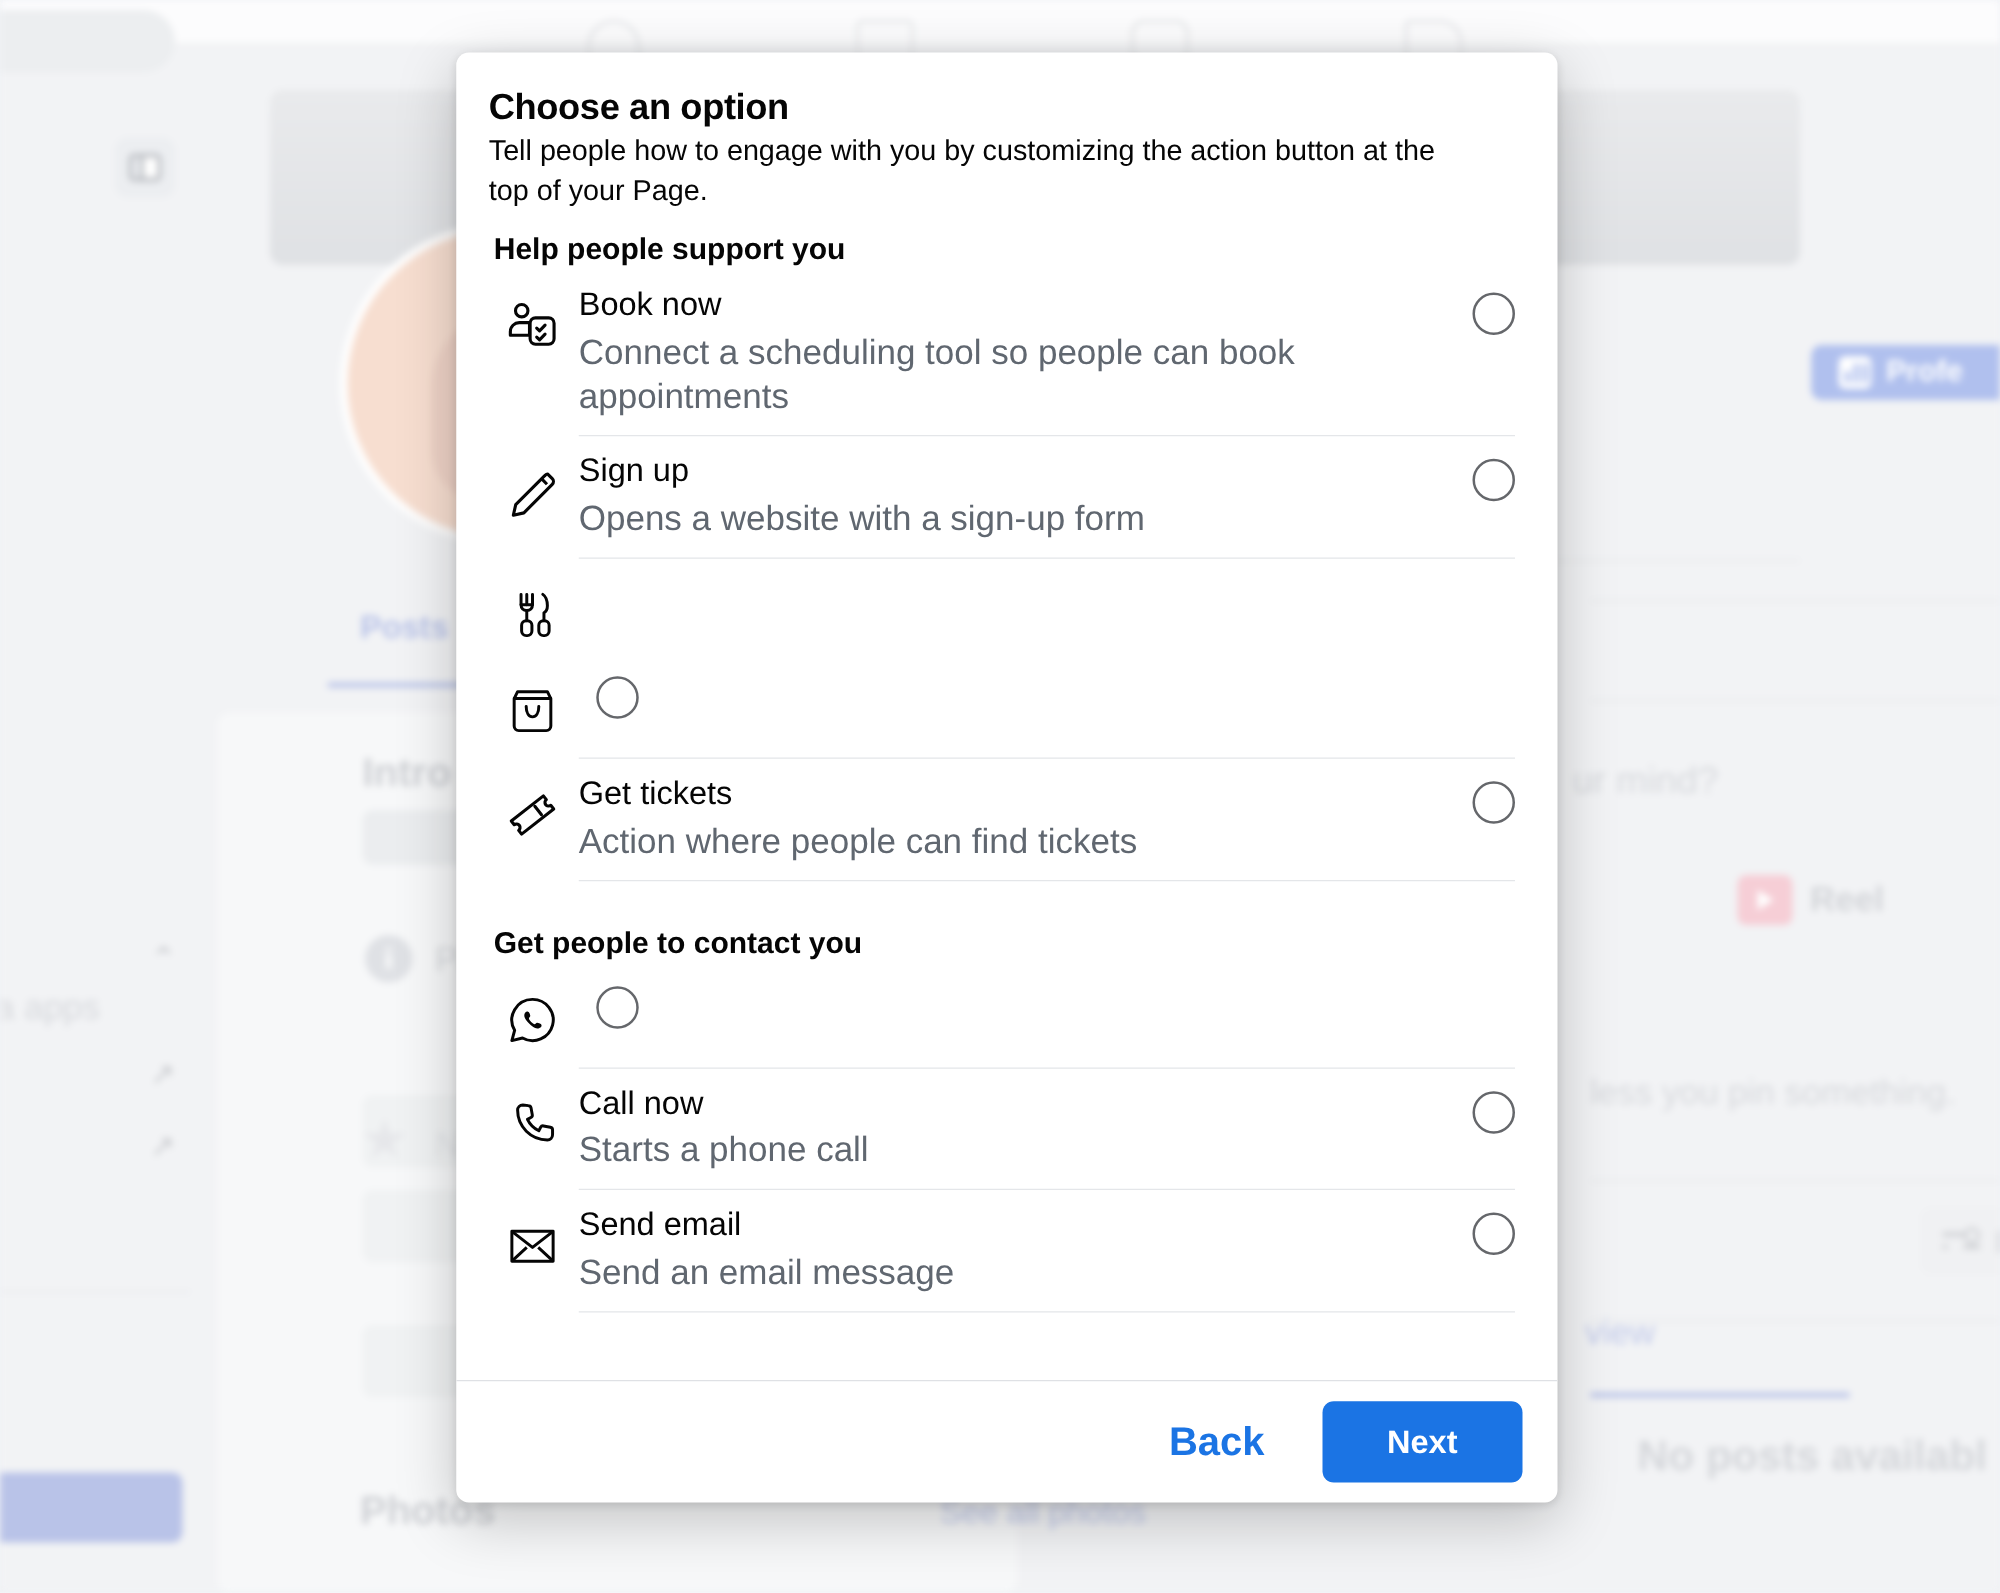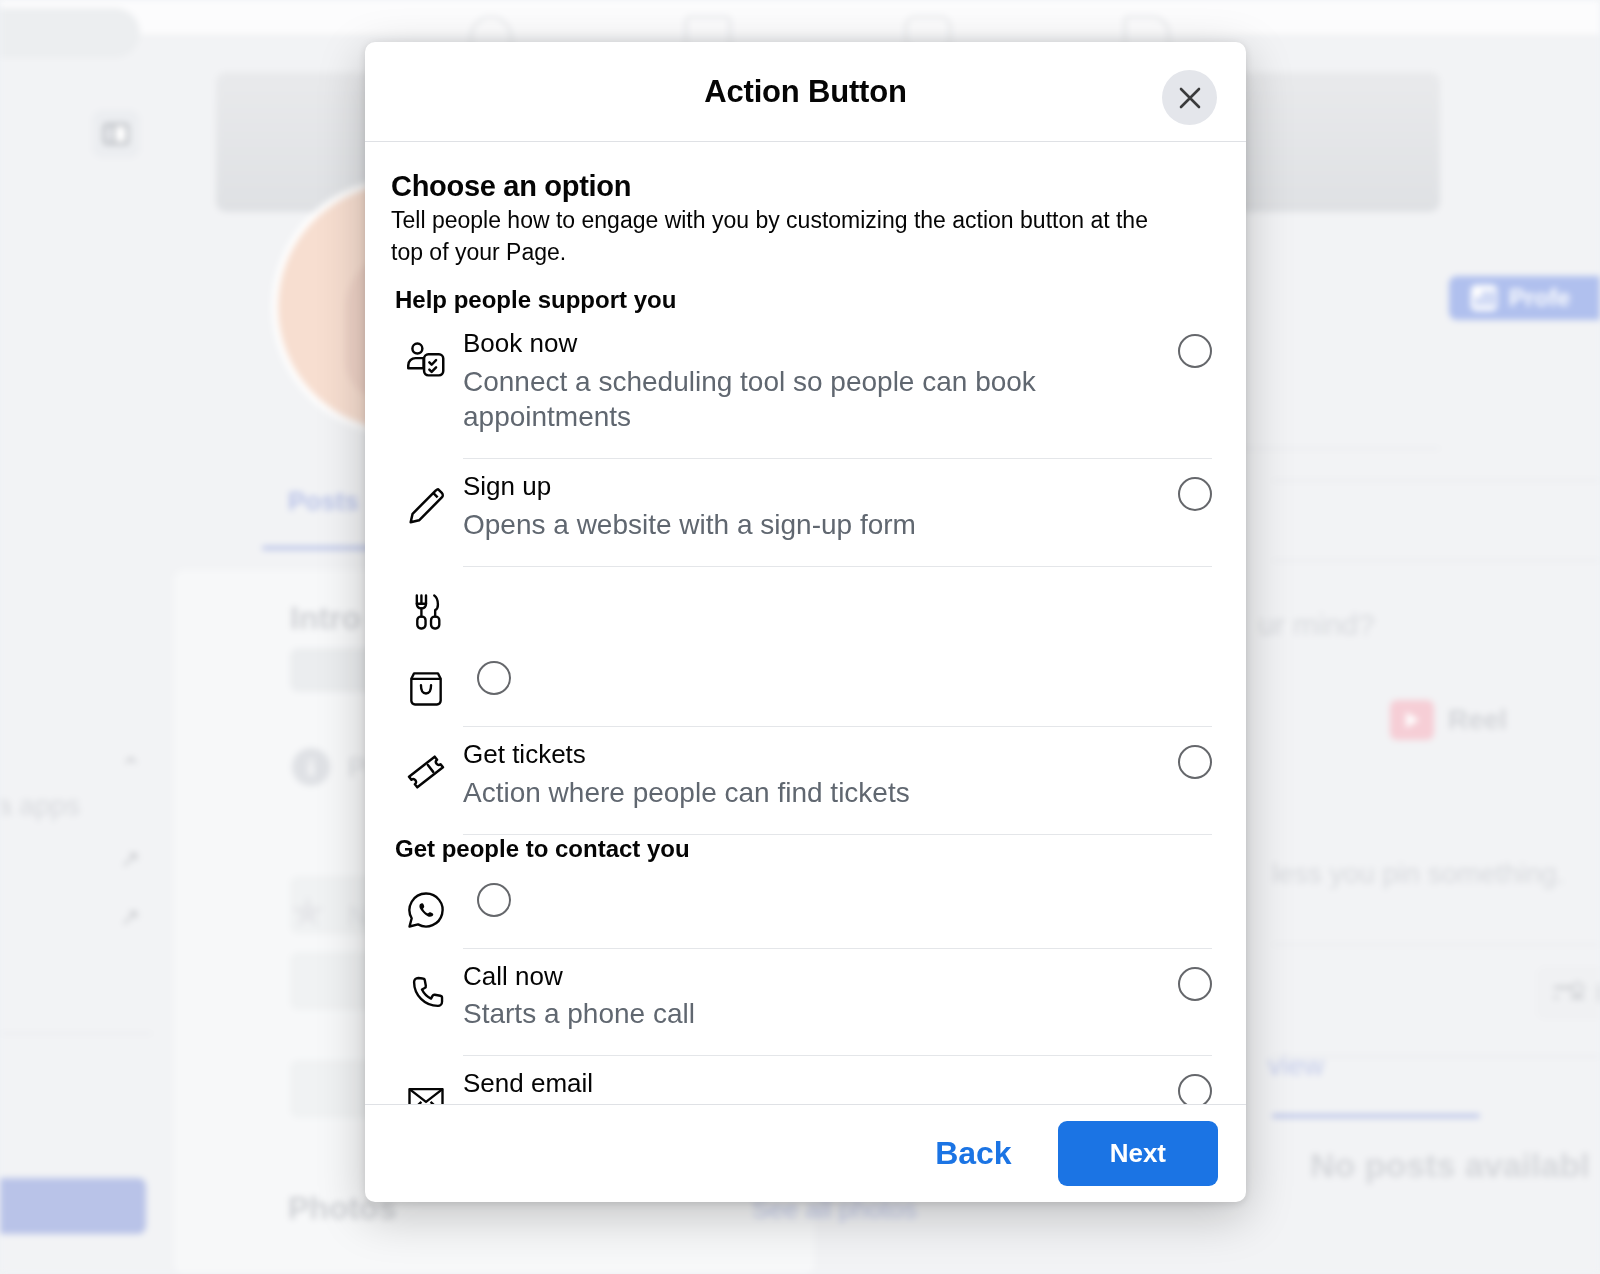--- a/index.html
+++ b/index.html
@@ -136,35 +136,35 @@
     margin: 0 0 2px 0; letter-spacing:-.3px;
   }
   .section-desc {
     font-size: 23px; color:#050505; line-height: 1.38;
     max-width: 790px; margin-bottom: 18px;
   }
   .group-title {
     font-size: 24px; font-weight: 700; color:#050505;
     margin: 0 0 2px 4px;
   }
-  .group + .group { }
+  .group + .group { margin-top: 36px; }
 
   .option-row {
     display:flex; align-items:flex-start;
     padding: 10px 0 0 4px;
     cursor:pointer;
   }
   .option-icon {
     flex: 0 0 62px; width:62px; height: 62px;
     display:flex; align-items:center; justify-content:center;
     margin-top: 4px;
   }
   .option-main {
     flex: 1 1 auto;
-    padding-bottom: 24px;
+    padding-bottom: 14px;
     border-bottom: 1px solid #e4e6e9;
     display:flex; align-items:flex-start;
     min-height: 74px;
     margin-left: 6px;
   }
   .option-texts { flex:1 1 auto; padding-top:2px; }
   .option-title { font-size: 26px; color:#050505; line-height: 1.22; }
   .option-sub { font-size: 28px; color:#606770; margin-top: 4px; line-height:1.25; }
   .radio {
     flex: 0 0 34px; width:34px;height:34px; border-radius:50%;
@@ -259,28 +259,20 @@
   </div>
   <div class="bg-divider" style="top:1056px;left:1272px;right:0;"></div>
   <div class="bg-text blue" style="top:1050px;left:1268px;font-size:28px;">view</div>
   <div class="bg-tab-underline" style="top:1114px;left:1272px;width:208px;"></div>
   <div class="bg-text" style="top:1146px;left:1310px;font-size:34px;color:#d5d7db;">No posts availabl</div>
 </div>
 
 <div class="overlay">
   <div class="modal">
 
-    <div class="modal-header">
-      <div class="modal-title">Action Button</div>
-      <button class="close-btn" aria-label="Close" title="Close">
-        <svg width="26" height="26" viewBox="0 0 26 26" aria-hidden="true">
-          <path d="M4 4 L22 22 M22 4 L4 22" stroke="#3a3b3c" stroke-width="2.6" stroke-linecap="round"></path>
-        </svg>
-      </button>
-    </div>
 
     <div class="modal-body">
 
       <h2 class="section-title">Choose an option</h2>
       <p class="section-desc">Tell people how to engage with you by customizing the action button at the top of your Page.</p>
 
       <div class="group">
         <div class="group-title">Help people support you</div>
 
         <div class="option-row">

